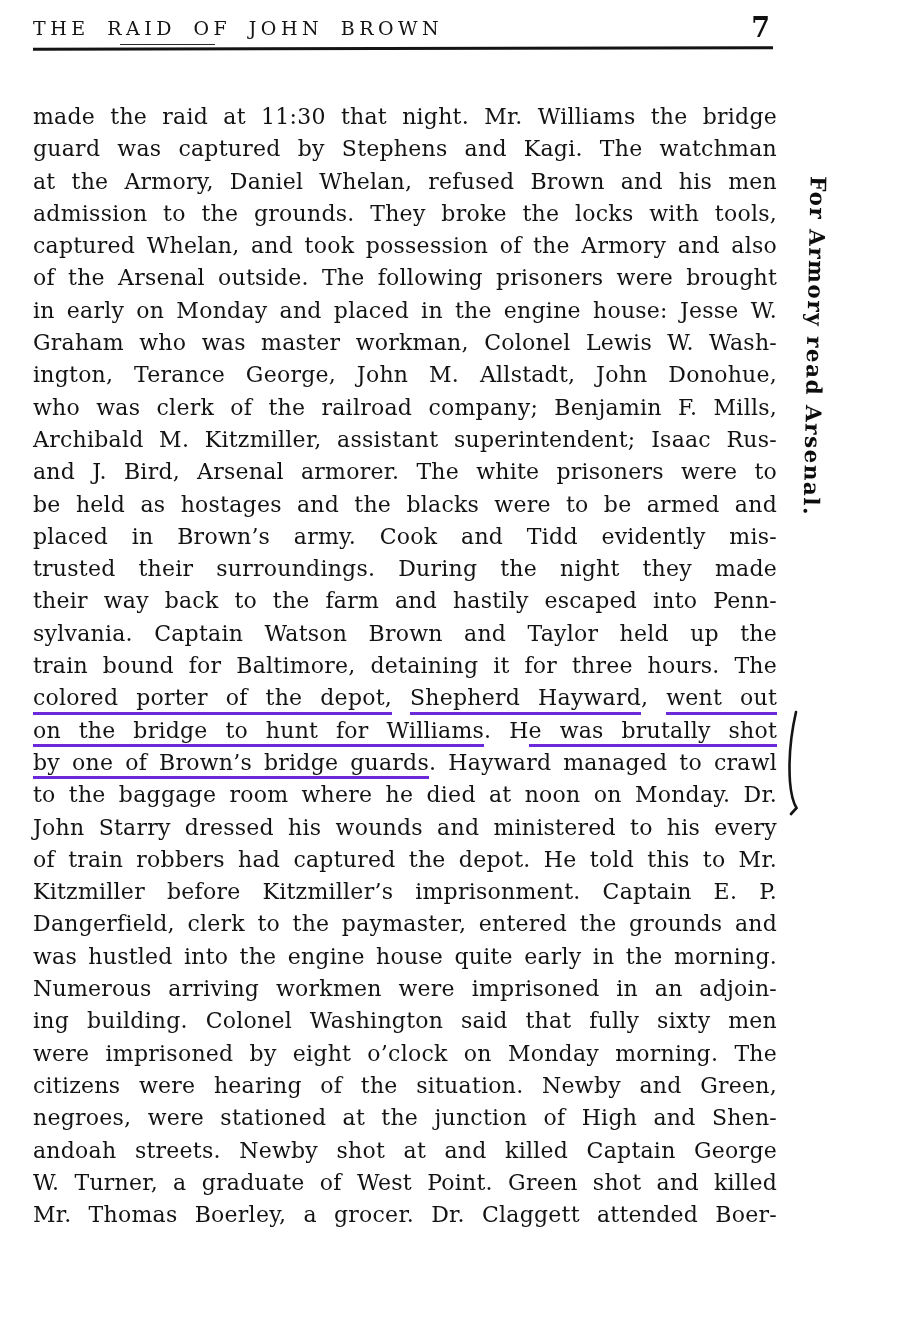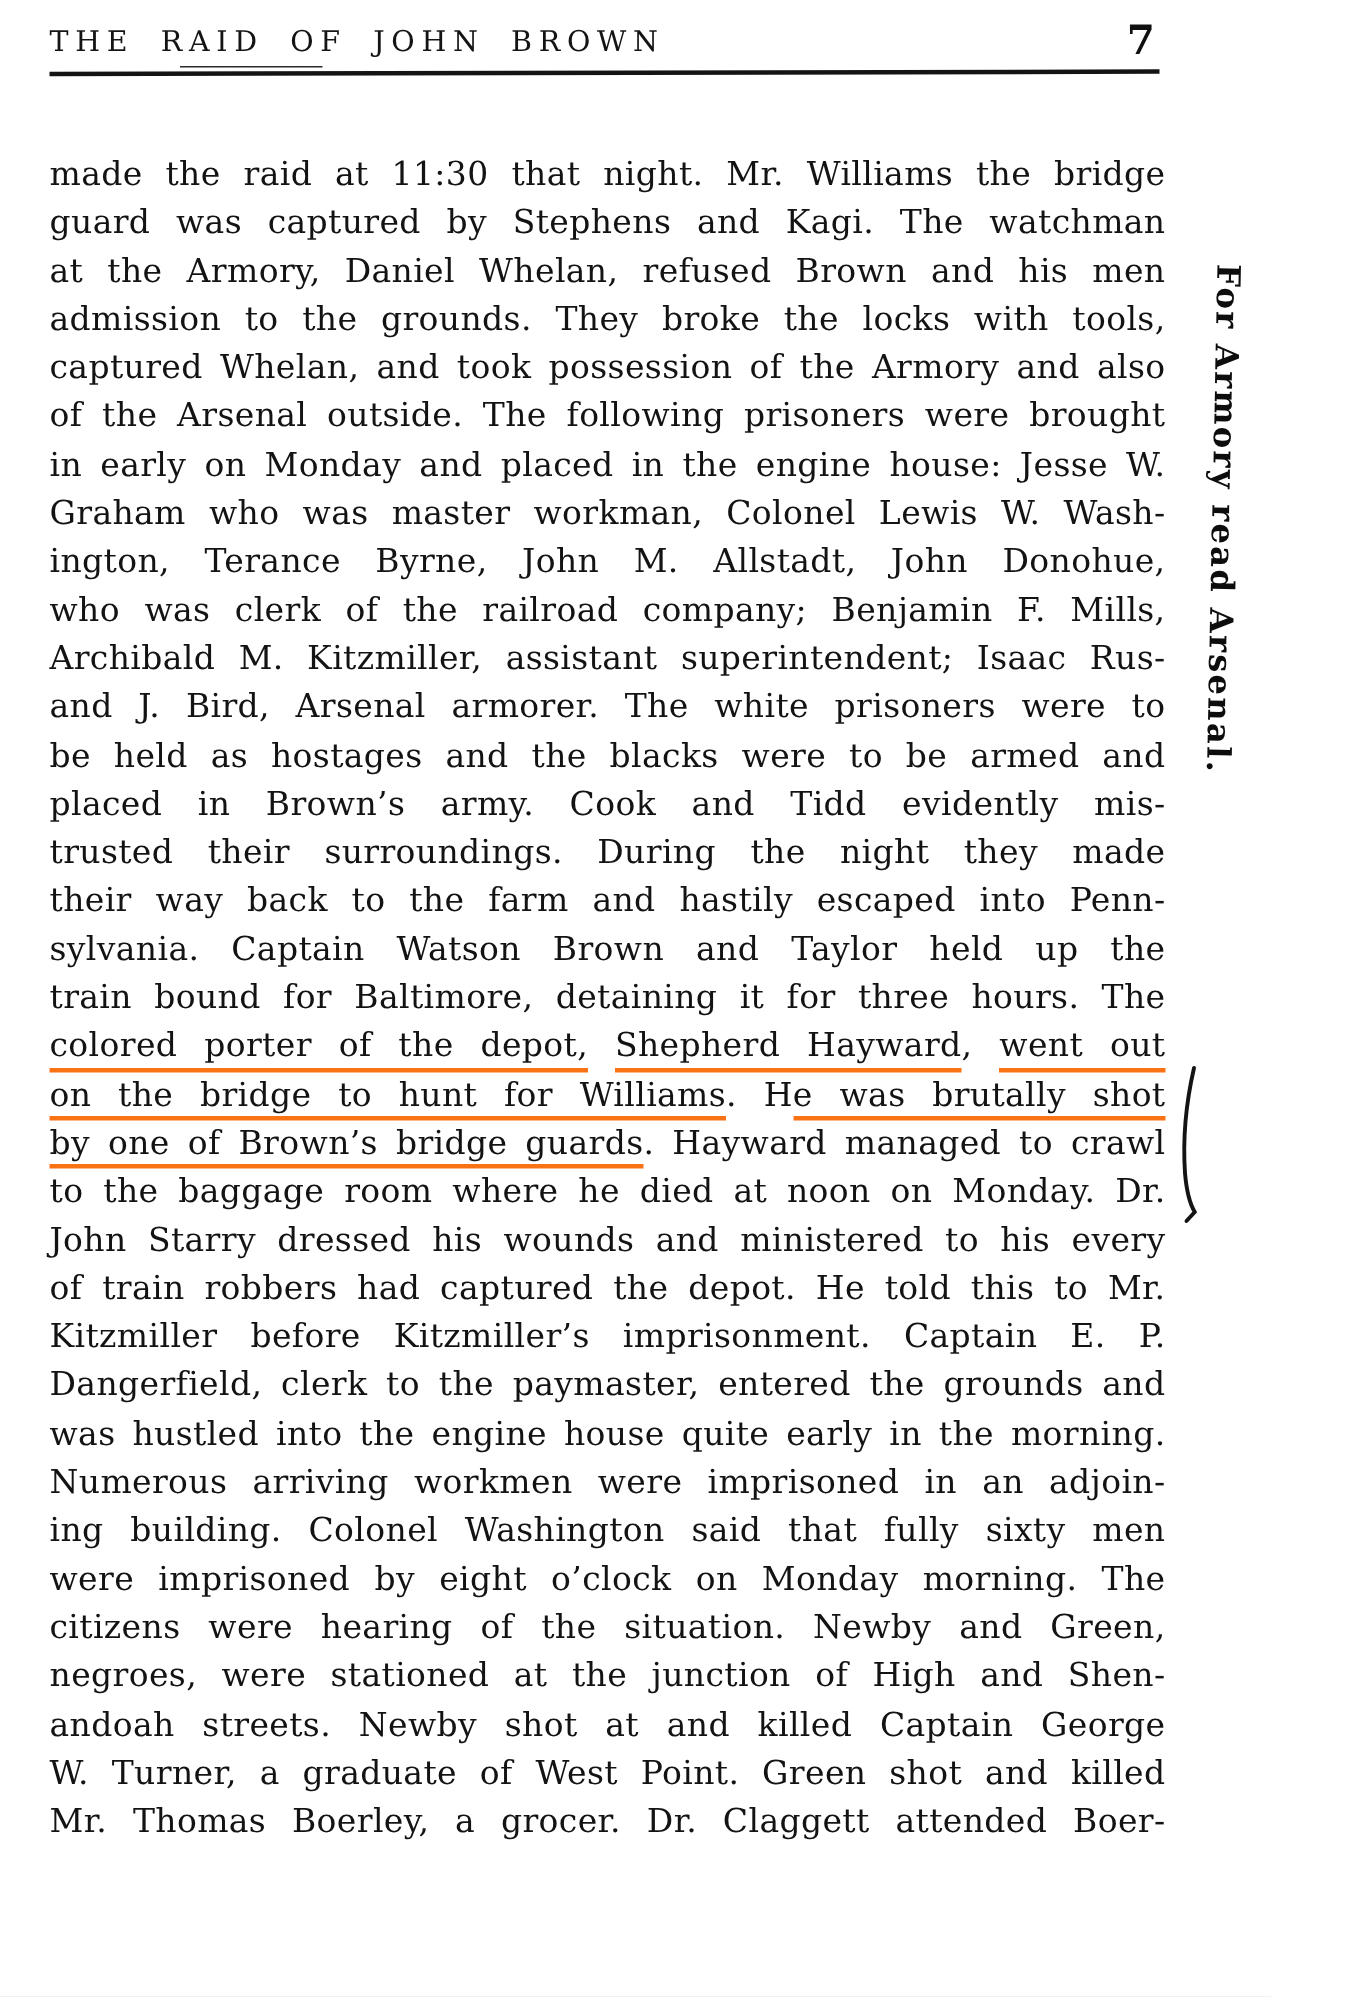--- a/index.html
+++ b/index.html
@@ -74,21 +74,21 @@
     line-height: 32.3px;
     font-size: 22px;
     letter-spacing: 0.25px;
     text-align: justify;
     text-align-last: justify;
     text-justify: inter-word;
     white-space: normal;
     color: #131313;
   }
   .uline {
-    border-bottom: 3px solid #f97316;
+    border-bottom: 3px solid #6d28d9;
     padding-bottom: 1.5px;
   }
   
   .margin-note {
     position: absolute;
     left: 802px;
     top: 176px;
     height: 352px;
     writing-mode: vertical-rl;
     text-orientation: mixed;
@@ -123,21 +123,21 @@
 
   <div class="body-text">
       <div class="tline"><span>made the raid at 11:30 that night.  Mr. Williams the bridge</span></div>
       <div class="tline"><span>guard was captured by Stephens and Kagi.  The watchman</span></div>
       <div class="tline"><span>at the Armory, Daniel Whelan, refused Brown and his men</span></div>
       <div class="tline"><span>admission to the grounds.  They broke the locks with tools,</span></div>
       <div class="tline"><span>captured Whelan, and took possession of the Armory and also</span></div>
       <div class="tline"><span>of the Arsenal outside.  The following prisoners were brought</span></div>
       <div class="tline"><span>in early on Monday and placed in the engine house:  Jesse W.</span></div>
       <div class="tline"><span>Graham who was master workman, Colonel Lewis W. Wash-</span></div>
-      <div class="tline"><span>ington, Terance Byrne, John M. Allstadt, John Donohue,</span></div>
+      <div class="tline"><span>ington, Terance George, John M. Allstadt, John Donohue,</span></div>
       <div class="tline"><span>who was clerk of the railroad company; Benjamin F. Mills,</span></div>
       <div class="tline"><span>Archibald M. Kitzmiller, assistant superintendent; Isaac Rus-</span></div>
       <div class="tline"><span>and J. Bird, Arsenal armorer.  The white prisoners were to</span></div>
       <div class="tline"><span>be held as hostages and the blacks were to be armed and</span></div>
       <div class="tline"><span>placed in Brown’s army.  Cook and Tidd evidently mis-</span></div>
       <div class="tline"><span>trusted their surroundings.  During the night they made</span></div>
       <div class="tline"><span>their way back to the farm and hastily escaped into Penn-</span></div>
       <div class="tline"><span>sylvania.  Captain Watson Brown and Taylor held up the</span></div>
       <div class="tline"><span>train bound for Baltimore, detaining it for three hours.  The</span></div>
       <div class="tline"><span class="uline">colored porter of the depot,</span><span> </span><span class="uline">Shepherd Hayward</span><span>, </span><span class="uline">went out</span></div>

